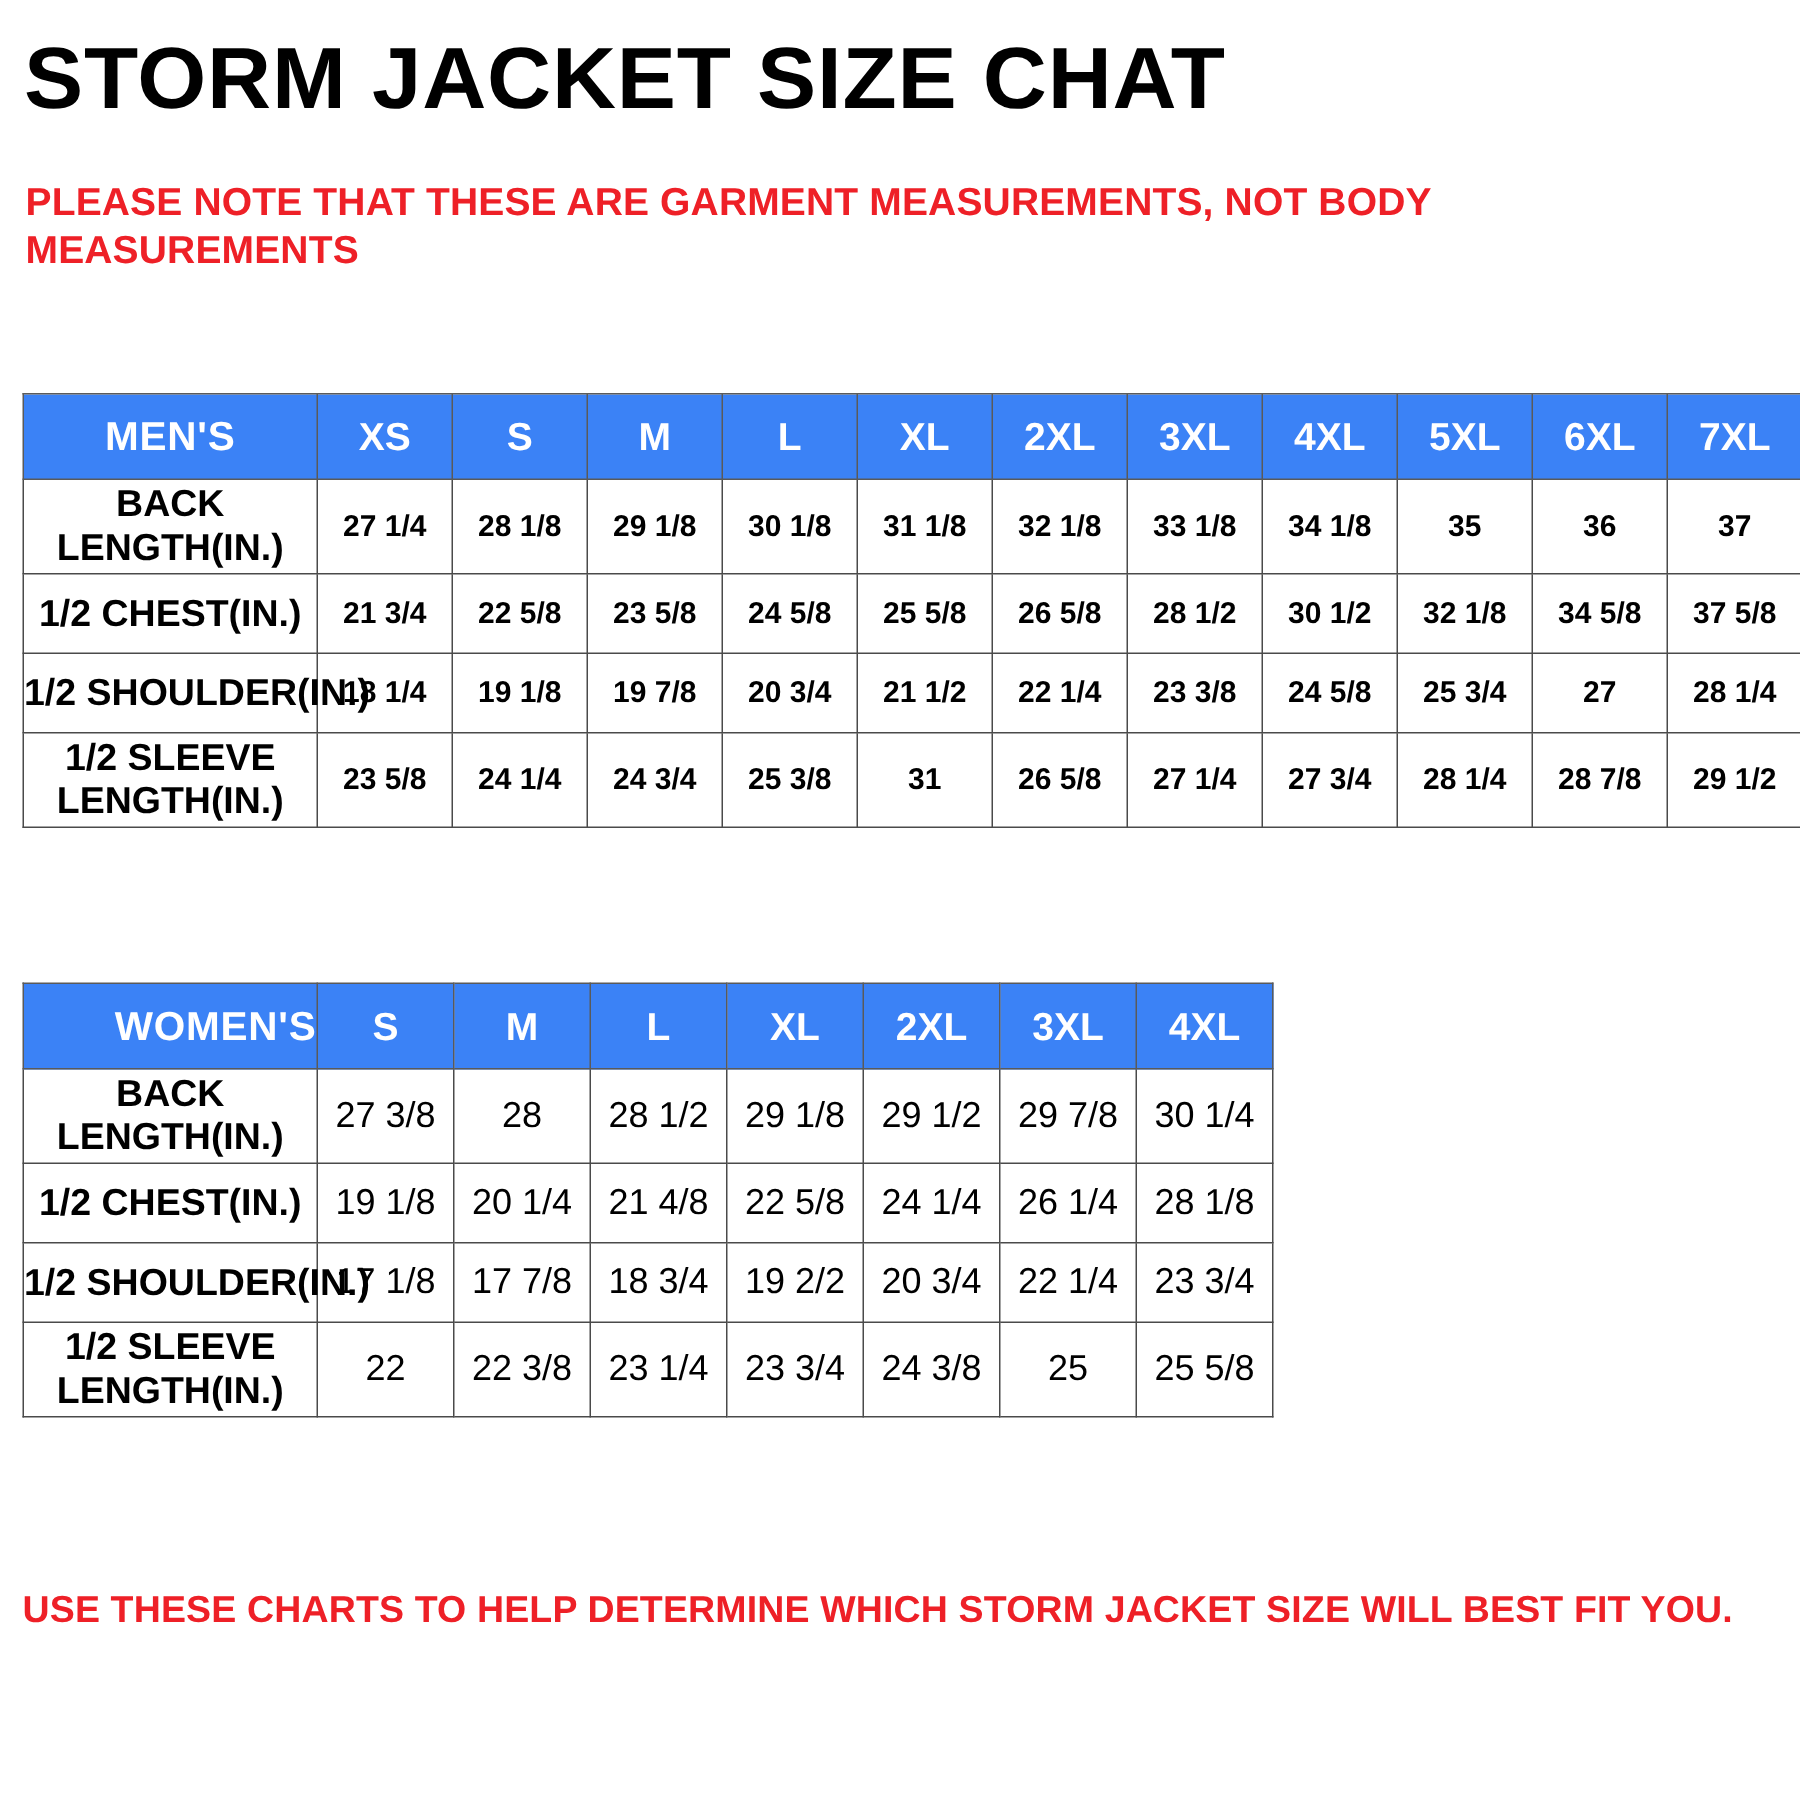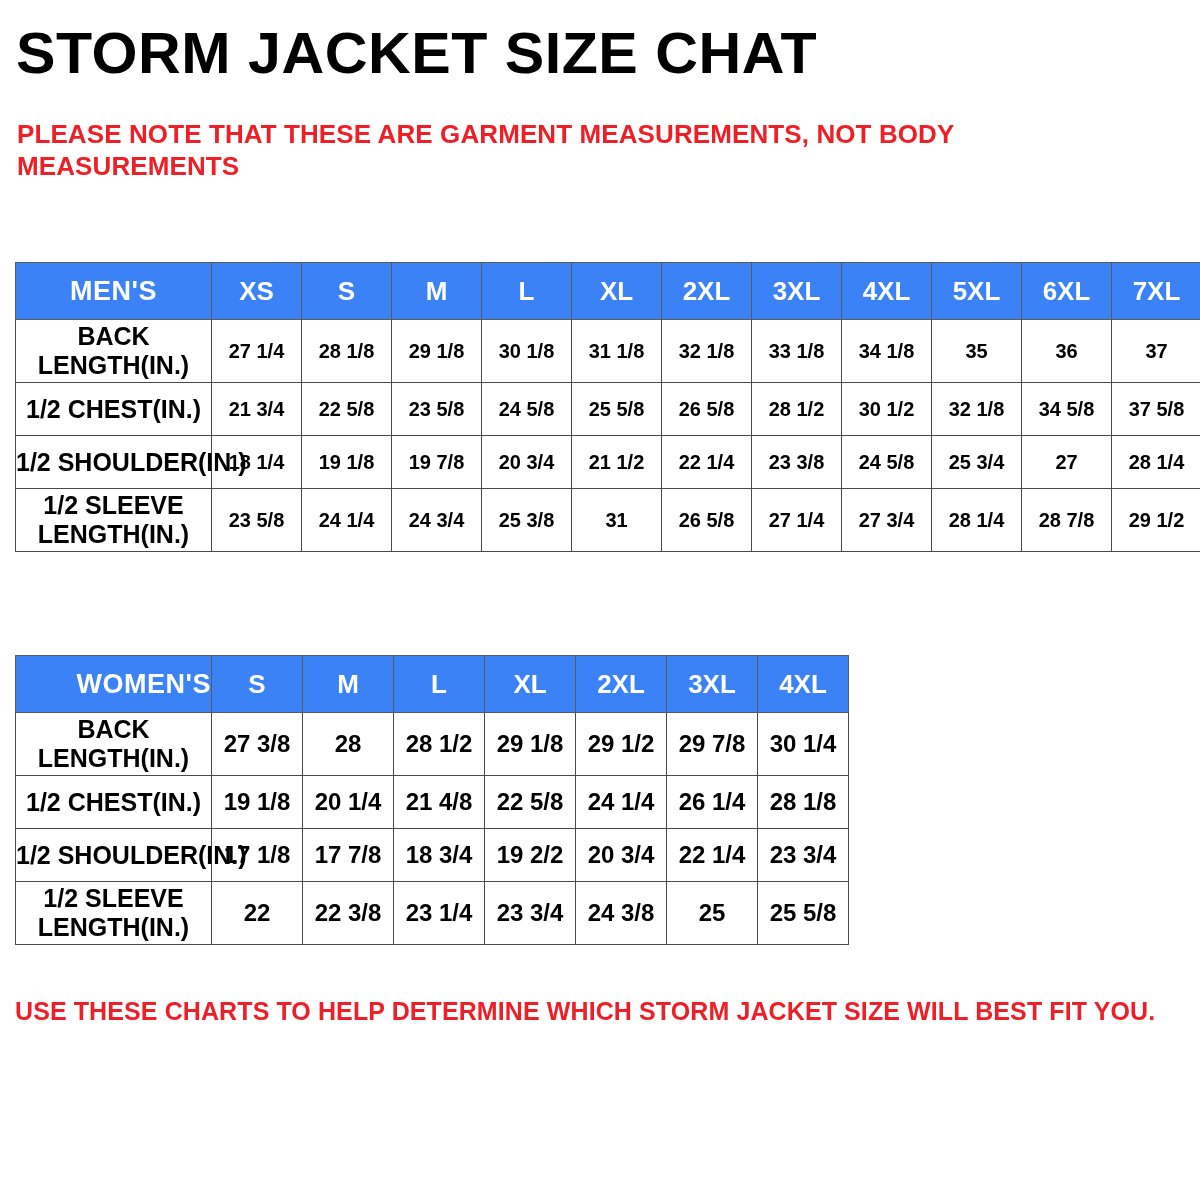--- a/index.html
+++ b/index.html
@@ -114,21 +114,21 @@
     height: 56px;
     font-size: 26px;
   }
   #womens-table thead th.corner {
     font-size: 27px;
     letter-spacing: 0.5px;
   }
   #womens-table tbody td {
     height: 52px;
     font-size: 24px;
-    font-weight: bold;
+    font-weight: normal;
   }
   #womens-table tbody td.rowlabel {
     font-size: 25px;
     font-weight: bold;
     line-height: 29px;
   }
   #womens-table tbody tr.tall td {
     height: 62px;
   }
 
@@ -136,21 +136,21 @@
     white-space: nowrap;
   }
   .rowlabel.two-line {
     white-space: normal;
   }
 
   
   .footer-note {
     position: absolute;
     left: 15px;
-    top: 996px;
+    top: 1058px;
     width: 1160px;
     font-size: 25px;
     line-height: 30px;
     font-weight: bold;
     color: #ee2027;
     letter-spacing: 0.1px;
     font-family: "Liberation Sans", sans-serif;
     white-space: nowrap;
   }
 </style>

